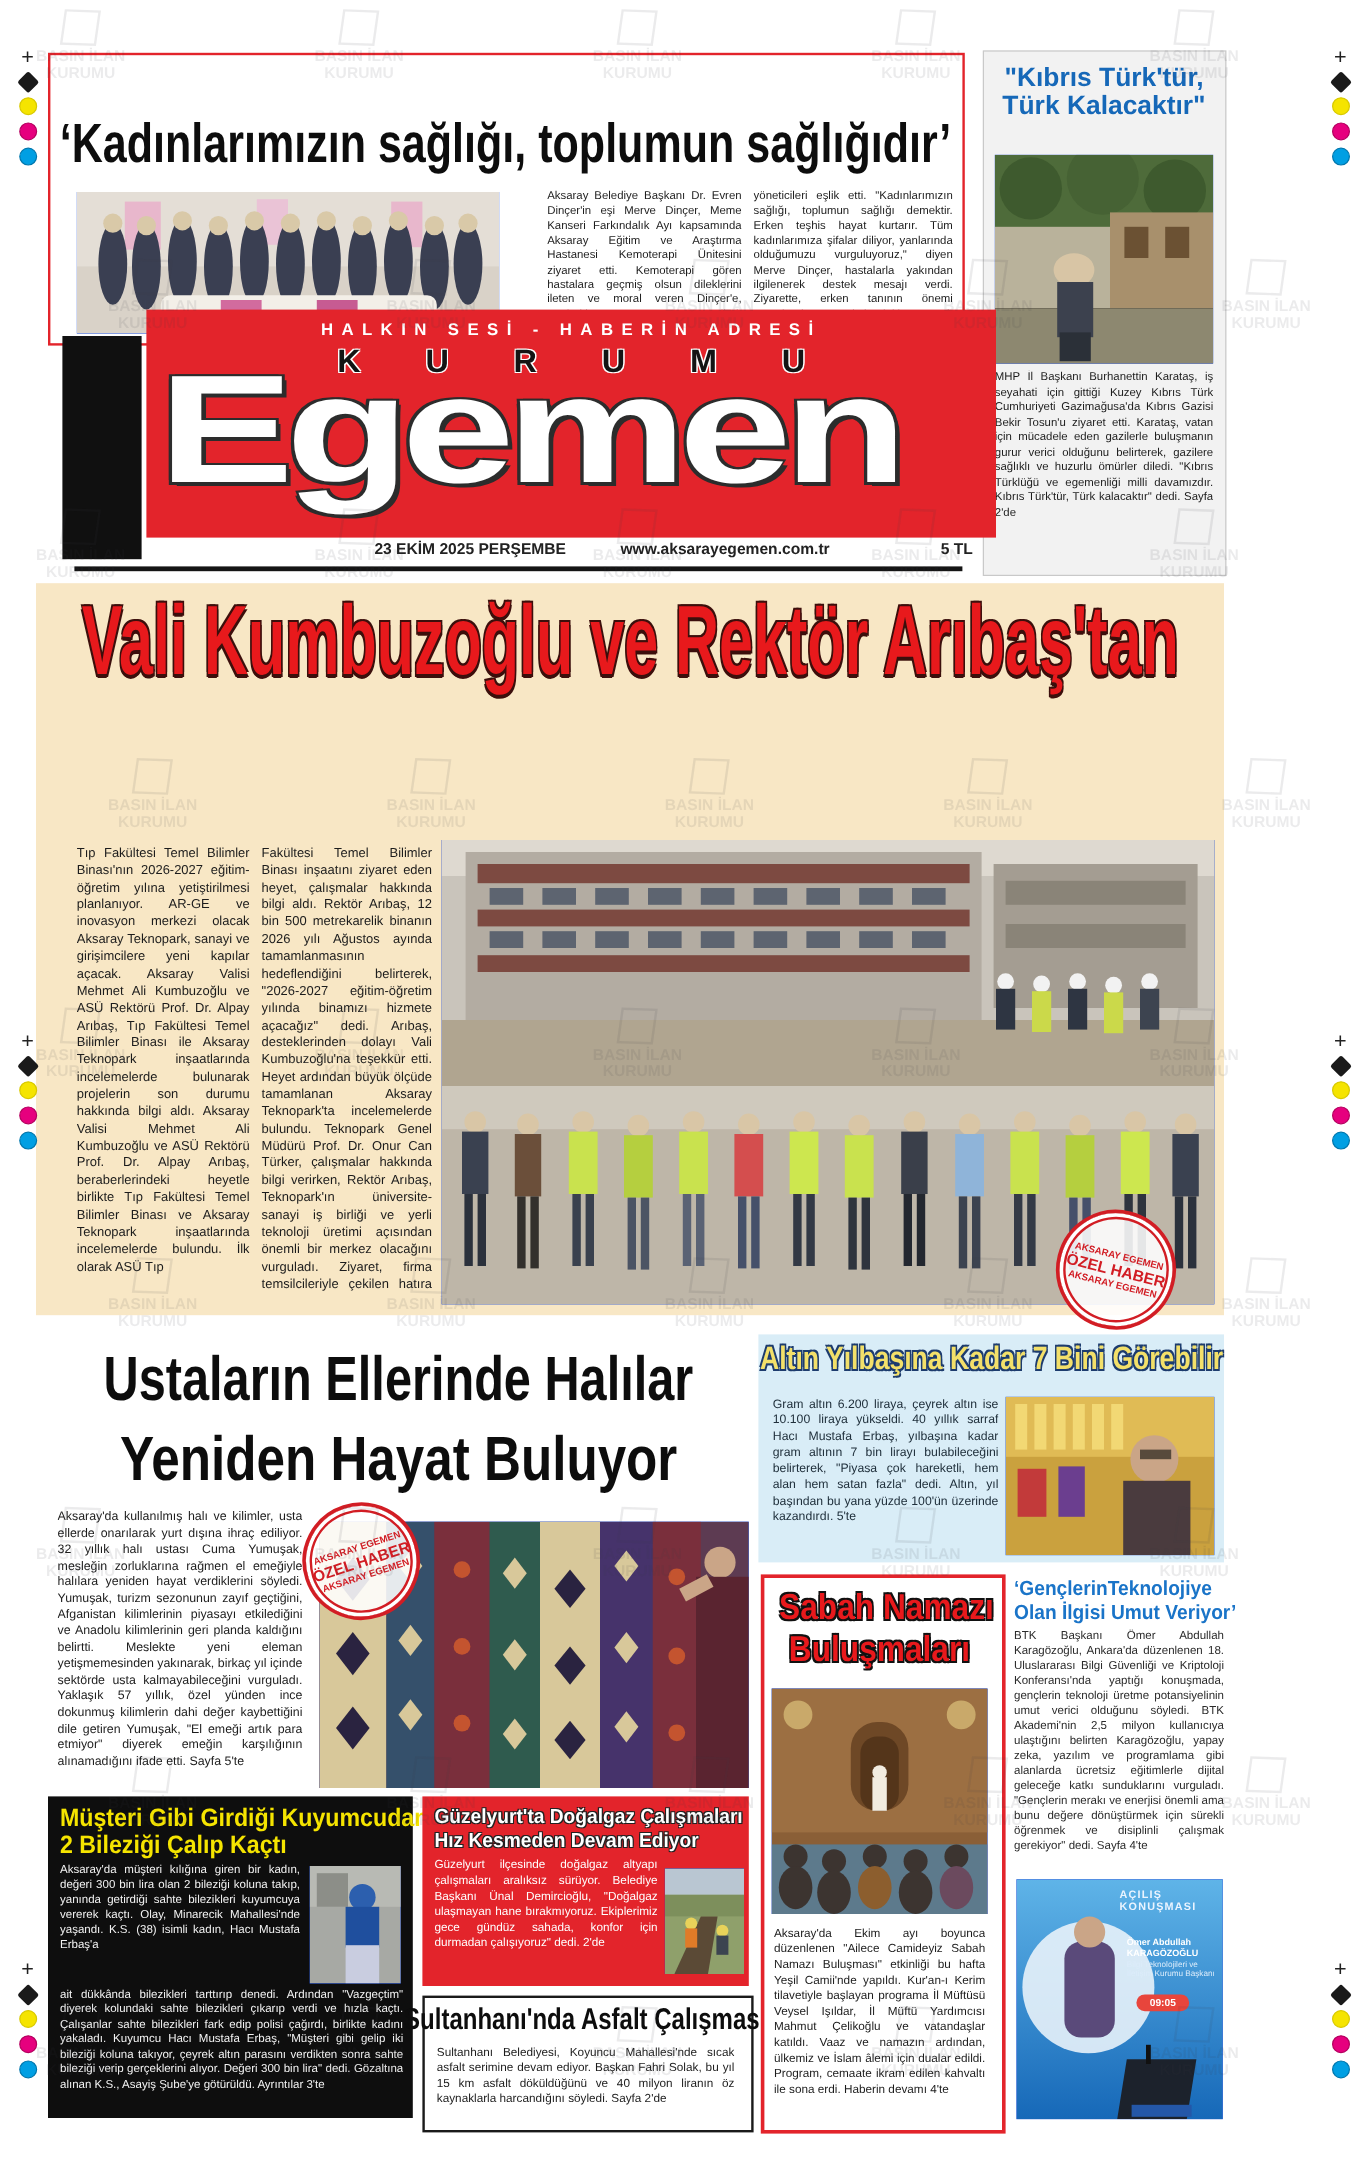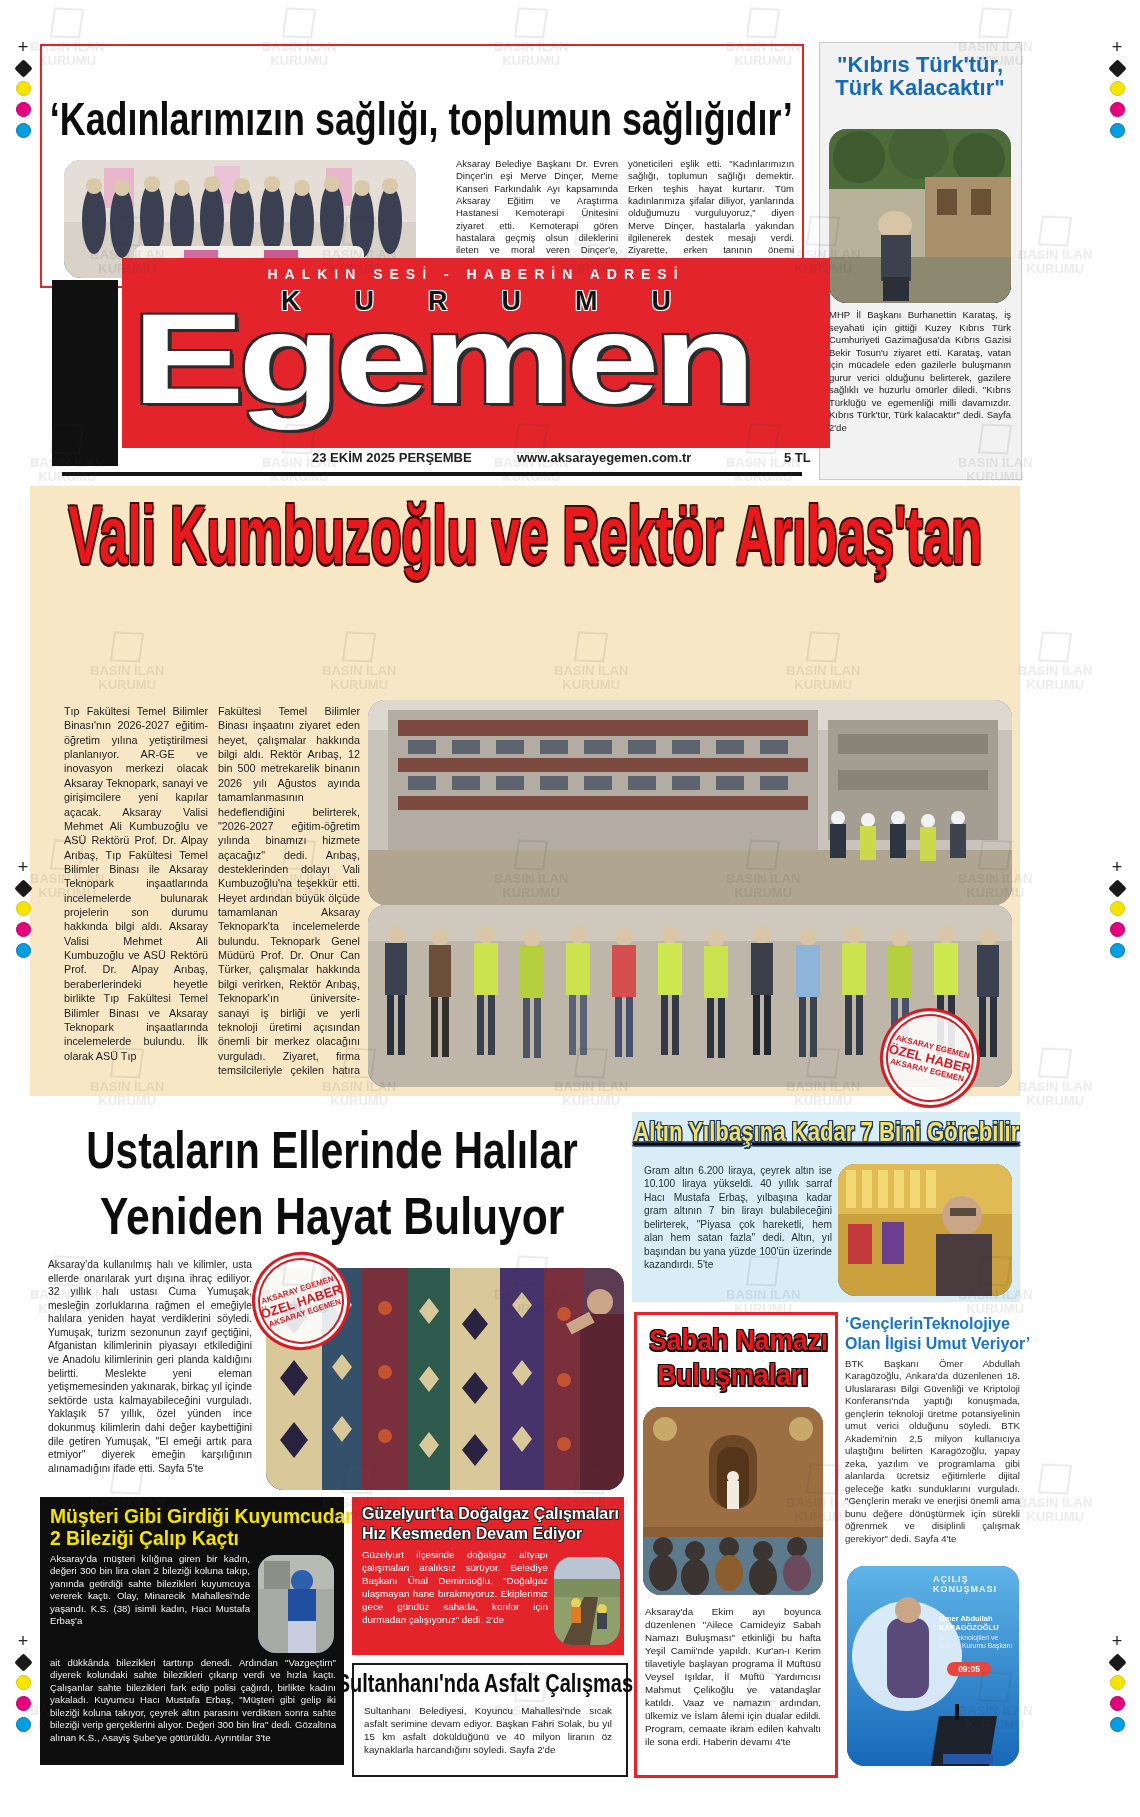--- a/index.html
+++ b/index.html
@@ -22,21 +22,21 @@
   .dot.y{background:#f5e400;border:1px solid #d8c900;}
   .dot.m{background:#e6007e;border:1px solid #b4005f;}
   .dot.c{background:#009fe3;border:1px solid #0077ad;}
   
   .topbox{border:2px solid #e3242b;background:#fff;}
   .banner{background:#e3242b;color:#fff;font-weight:bold;display:flex;align-items:center;justify-content:center;}
   .bigblack{color:#0d0d0d;font-weight:bold;}
   .outline-dark{text-shadow:2px 2px 0 #3c0f0c,-2px 2px 0 #3c0f0c,2px -2px 0 #3c0f0c,-2px -2px 0 #3c0f0c,0 3px 0 #3c0f0c;}
   .outline-thin{text-shadow:1px 1px 0 #222,-1px 1px 0 #222,1px -1px 0 #222,-1px -1px 0 #222;}
   .outline-navy{text-shadow:1.5px 1.5px 0 #1d3c6e,-1.5px 1.5px 0 #1d3c6e,1.5px -1.5px 0 #1d3c6e,-1.5px -1.5px 0 #1d3c6e;}
-  .photo{background:#1d4ed8;overflow:hidden;border-radius:18px;}
+  .photo{background:#1d4ed8;overflow:hidden;}
   .photo svg{display:block;}
   
   .stamp{border:3px solid #d21d24;border-radius:50%;background:rgba(255,255,255,.88);
          box-shadow:inset 0 0 0 3px #fff, inset 0 0 0 5px #d21d24;color:#d21d24;
          display:flex;flex-direction:column;align-items:center;justify-content:center;
          font-weight:bold;text-align:center;}
   .kibrisbox{background:#f2f2f2;border:1px solid #c9c9c9;}
   .blue-title{color:#1668b8;font-weight:bold;text-align:center;line-height:1.05;}
   .cream{background:#f8e7c5;}
   .leadline{color:#e8191c;font-weight:bold;}
@@ -354,21 +354,21 @@
       </g>
     </svg>
   </div>
   <div class="abs stamp" style="left:252px;top:1252px;width:92px;height:92px;transform:rotate(-18deg);">
     <span style="font-size:8px;">AKSARAY EGEMEN</span>
     <span style="font-size:13px;">ÖZEL HABER</span>
     <span style="font-size:8px;">AKSARAY EGEMEN</span>
   </div>
 
   <div class="abs bluebox" style="left:632px;top:1112px;width:388px;height:190px;">
-    <div class="abs fit" style="left:0;top:6px;width:388px;height:40px;text-decoration:underline;">
+    <div class="abs fit" style="left:0;top:6px;width:388px;height:40px;">
       <span class="nowrap outline-navy" style="font-size:27px;font-weight:bold;color:#f3e06a;transform:scaleX(.82);line-height:1.1;">Altın Yılbaşına Kadar 7 Bini Görebilir</span>
     </div>
     <div class="abs just" style="left:12px;top:52px;width:188px;height:130px;font-size:10.2px;line-height:1.32;color:#20303c;">Gram altın 6.200 liraya, çeyrek altın ise 10.100 liraya yükseldi. 40 yıllık sarraf Hacı Mustafa Erbaş, yılbaşına kadar gram altının 7 bin lirayı bulabileceğini belirterek, "Piyasa çok hareketli, hem alan hem satan fazla" dedi. Altın, yıl başından bu yana yüzde 100'ün üzerinde kazandırdı. 5'te</div>
     <div class="abs photo" style="left:206px;top:52px;width:174px;height:132px;">
       <svg width="174" height="132" viewBox="0 0 174 132">
         <rect width="174" height="132" fill="#caa13e"></rect>
         <rect x="0" y="0" width="174" height="50" fill="#e0bb55"></rect>
         <g fill="#f2d874">
           <rect x="8" y="6" width="10" height="38"></rect>
             <rect x="24" y="6" width="10" height="38"></rect>

